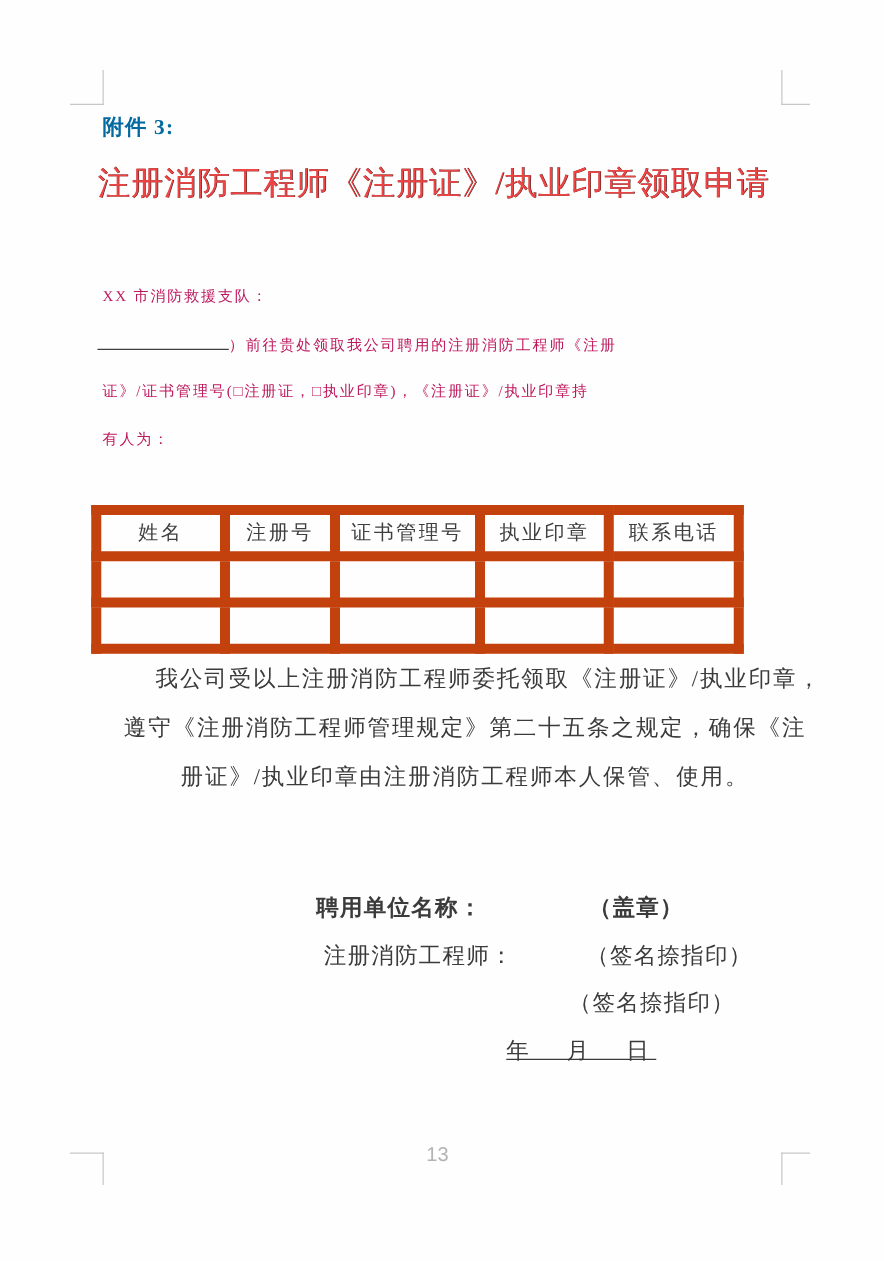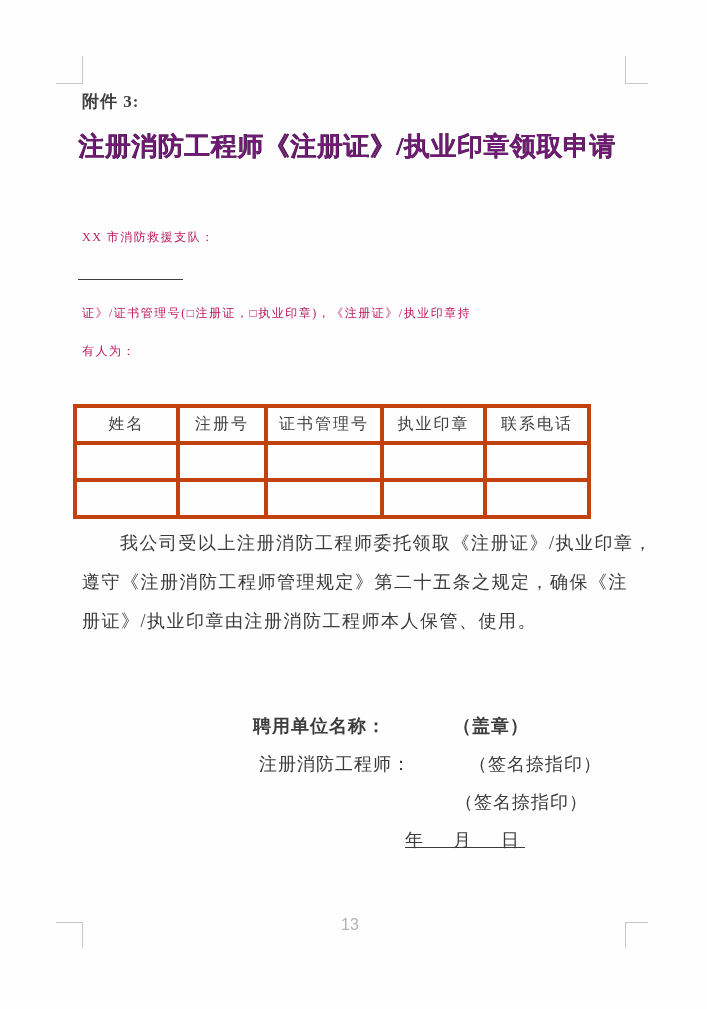--- a/index.html
+++ b/index.html
@@ -22,26 +22,26 @@
                  border-right: 1px solid #c7c7c7; border-bottom: 1px solid #c7c7c7; }
   .cropmark.tr { left: 625px; top: 56px;  width: 23px; height: 28px;
                  border-left: 1px solid #c7c7c7;  border-bottom: 1px solid #c7c7c7; }
   .cropmark.bl { left: 56px;  top: 922px; width: 27px; height: 26px;
                  border-right: 1px solid #c7c7c7; border-top: 1px solid #c7c7c7; }
   .cropmark.br { left: 625px; top: 922px; width: 23px; height: 26px;
                  border-left: 1px solid #c7c7c7;  border-top: 1px solid #c7c7c7; }
 
   .attachment {
     position: absolute; left: 82px; top: 90px;
-    font-size: 17px; font-weight: bold; color: #404040;
+    font-size: 17px; font-weight: bold; color: #0369a1;
     letter-spacing: 1px;
   }
   .doc-title {
     position: absolute; left: 78px; top: 129px; width: 556px;
-    font-size: 26px; font-weight: bold; color: #701a75;
+    font-size: 26px; font-weight: normal; color: #ef4444;
     letter-spacing: 0.5px; white-space: nowrap;
     text-shadow: 0.4px 0 0 #1c1c1c;
   }
 
   .body-block {
     position: absolute; left: 82px; top: 218px; width: 556px;
     font-size: 12px; letter-spacing: 1.5px; color: #be185d;
   }
   .body-block .line { height: 38px; line-height: 38px; white-space: nowrap; }
   .indent2 { padding-left: 38px; }
@@ -55,44 +55,44 @@
   .w85  { width: 85px; }
   .w130 { width: 130px; }
   .w105 { width: 105px; margin-left: -4px; }
 
   .holders-table {
     position: absolute; left: 73px; top: 404px; width: 514px;
     border-collapse: collapse; table-layout: fixed;
     font-size: 16px; color: #3f3f3f; letter-spacing: 2px;
   }
   .holders-table th, .holders-table td {
-    border: 4px solid #c2410c;
+    border: 8px solid #c2410c;
     text-align: center; vertical-align: middle;
     font-weight: normal;
   }
   .holders-table th { height: 37px; }
   .holders-table td { height: 37px; }
   .col-name  { width: 103px; }
   .col-reg   { width: 88px;  }
   .col-cert  { width: 116px; }
   .col-id    { width: 103px; }
   .col-phone { width: 104px; }
 
   .para2 {
     position: absolute; left: 82px; top: 524px; width: 580px;
     font-size: 18px; letter-spacing: 1.5px; color: #3b3b3b;
   }
-  .para2 .line { height: 39px; line-height: 39px; white-space: nowrap; }
+  .para2 .line { height: 39px; line-height: 39px; white-space: nowrap; text-align: center; }
 
   .sig-block { position: absolute; left: 0; top: 0; width: 707px; }
   .sig-row { position: absolute; white-space: nowrap; font-size: 18px;
              letter-spacing: 1px; color: #3b3b3b; }
   .sig-label { display: inline-block; }
   .sig-r1 { left: 253px; top: 714px; font-weight: bold; }
-  .sig-r1 .sig-value { position: absolute; left: 200px; top: 0; text-align: center; }
+  .sig-r1 .sig-value { position: absolute; left: 218px; top: 0; text-align: center; }
   .sig-r2 { left: 259px; top: 752px; }
   .sig-r2 .sig-value { position: absolute; left: 210px; top: 0; }
   .sig-r3 { left: 455px; top: 790px; }
   .sig-r4 { left: 405px; top: 828px; letter-spacing: 6px; text-decoration: underline; }
 
   .page-number {
     position: absolute; left: 330px; top: 916px; width: 40px;
     text-align: center; font-size: 16px; color: #b3b3b3;
     font-family: "Liberation Sans", "DejaVu Sans", sans-serif;
   }
@@ -109,21 +109,21 @@
 
   <div class="attachment">附件 3:</div>
 
   <div class="doc-title">注册消防工程师《注册证》/执业印章领取申请</div>
 
   <div class="body-block">
     <div class="line">
       <span>XX 市消防救援支队：</span>
     </div>
     <div class="line">
-      <span class="blank w105"></span>
+      <span class="blank w105"></span><span>）前往贵处领取我公司聘用的注册消防工程师《注册</span>
     </div>
     <div class="line">
       <span>证》/证书管理号(</span><span>□</span><span>注册证，</span><span>□</span><span>执业印章)，</span><span>《注册证》/执业印章持</span>
     </div>
     <div class="line">
       <span>有人为：</span>
     </div>
   </div>
 
   <table class="holders-table">

